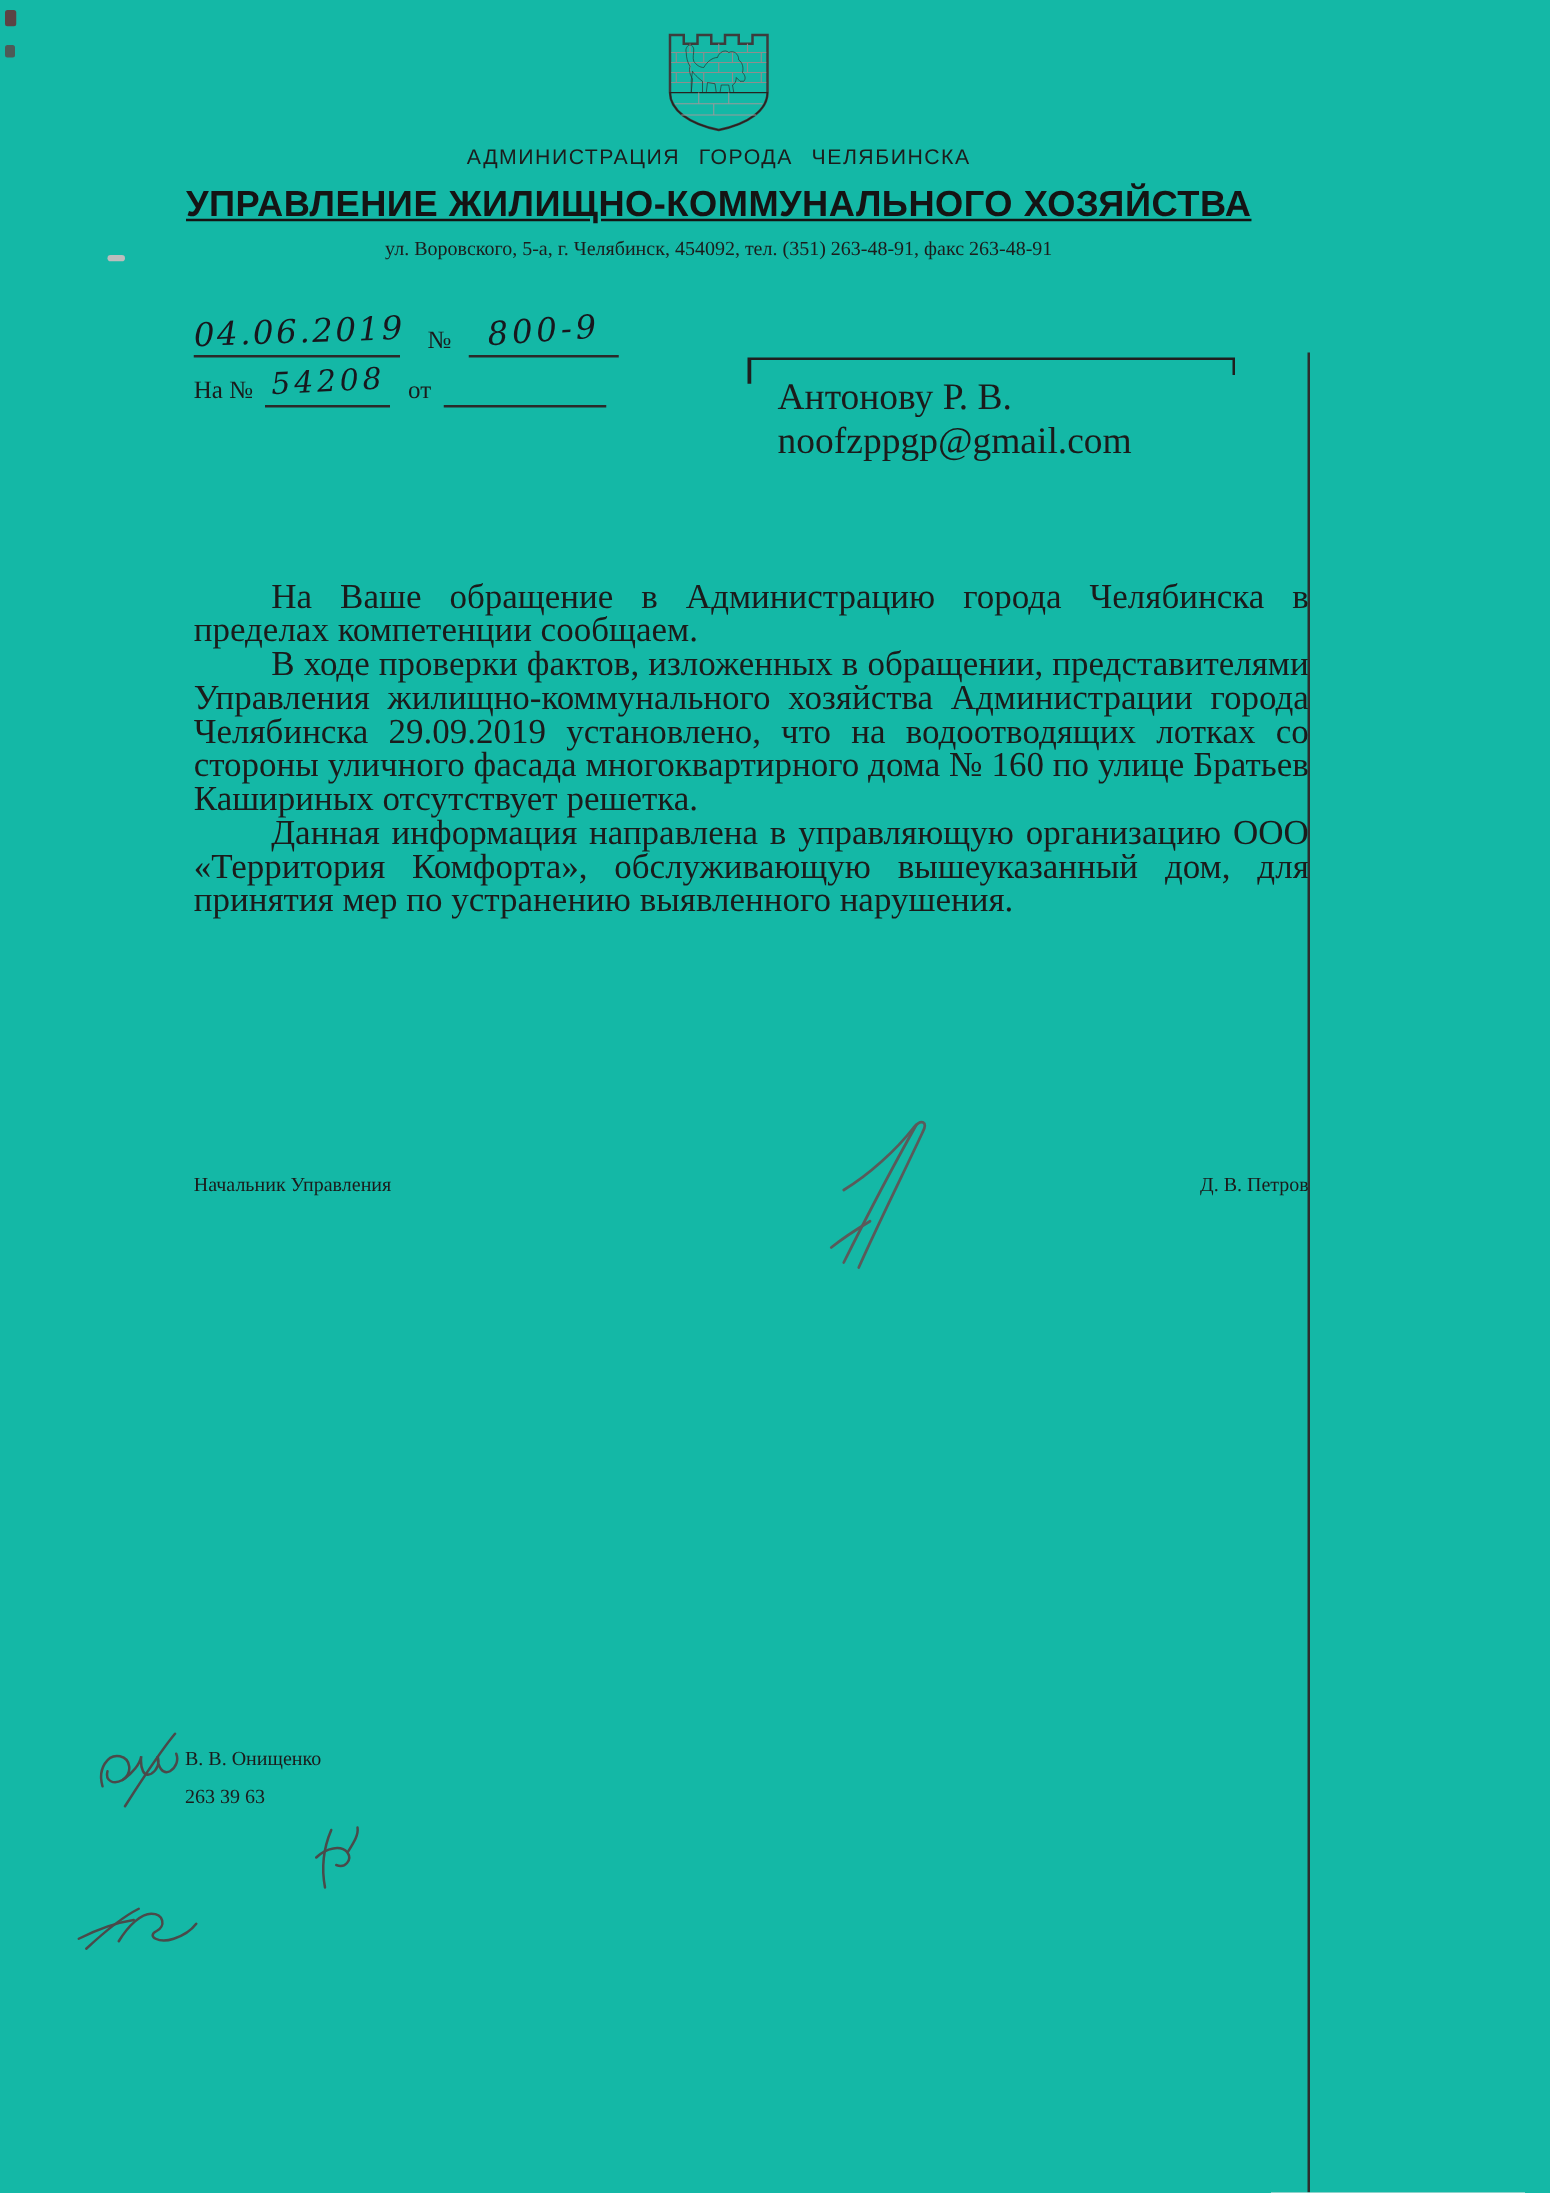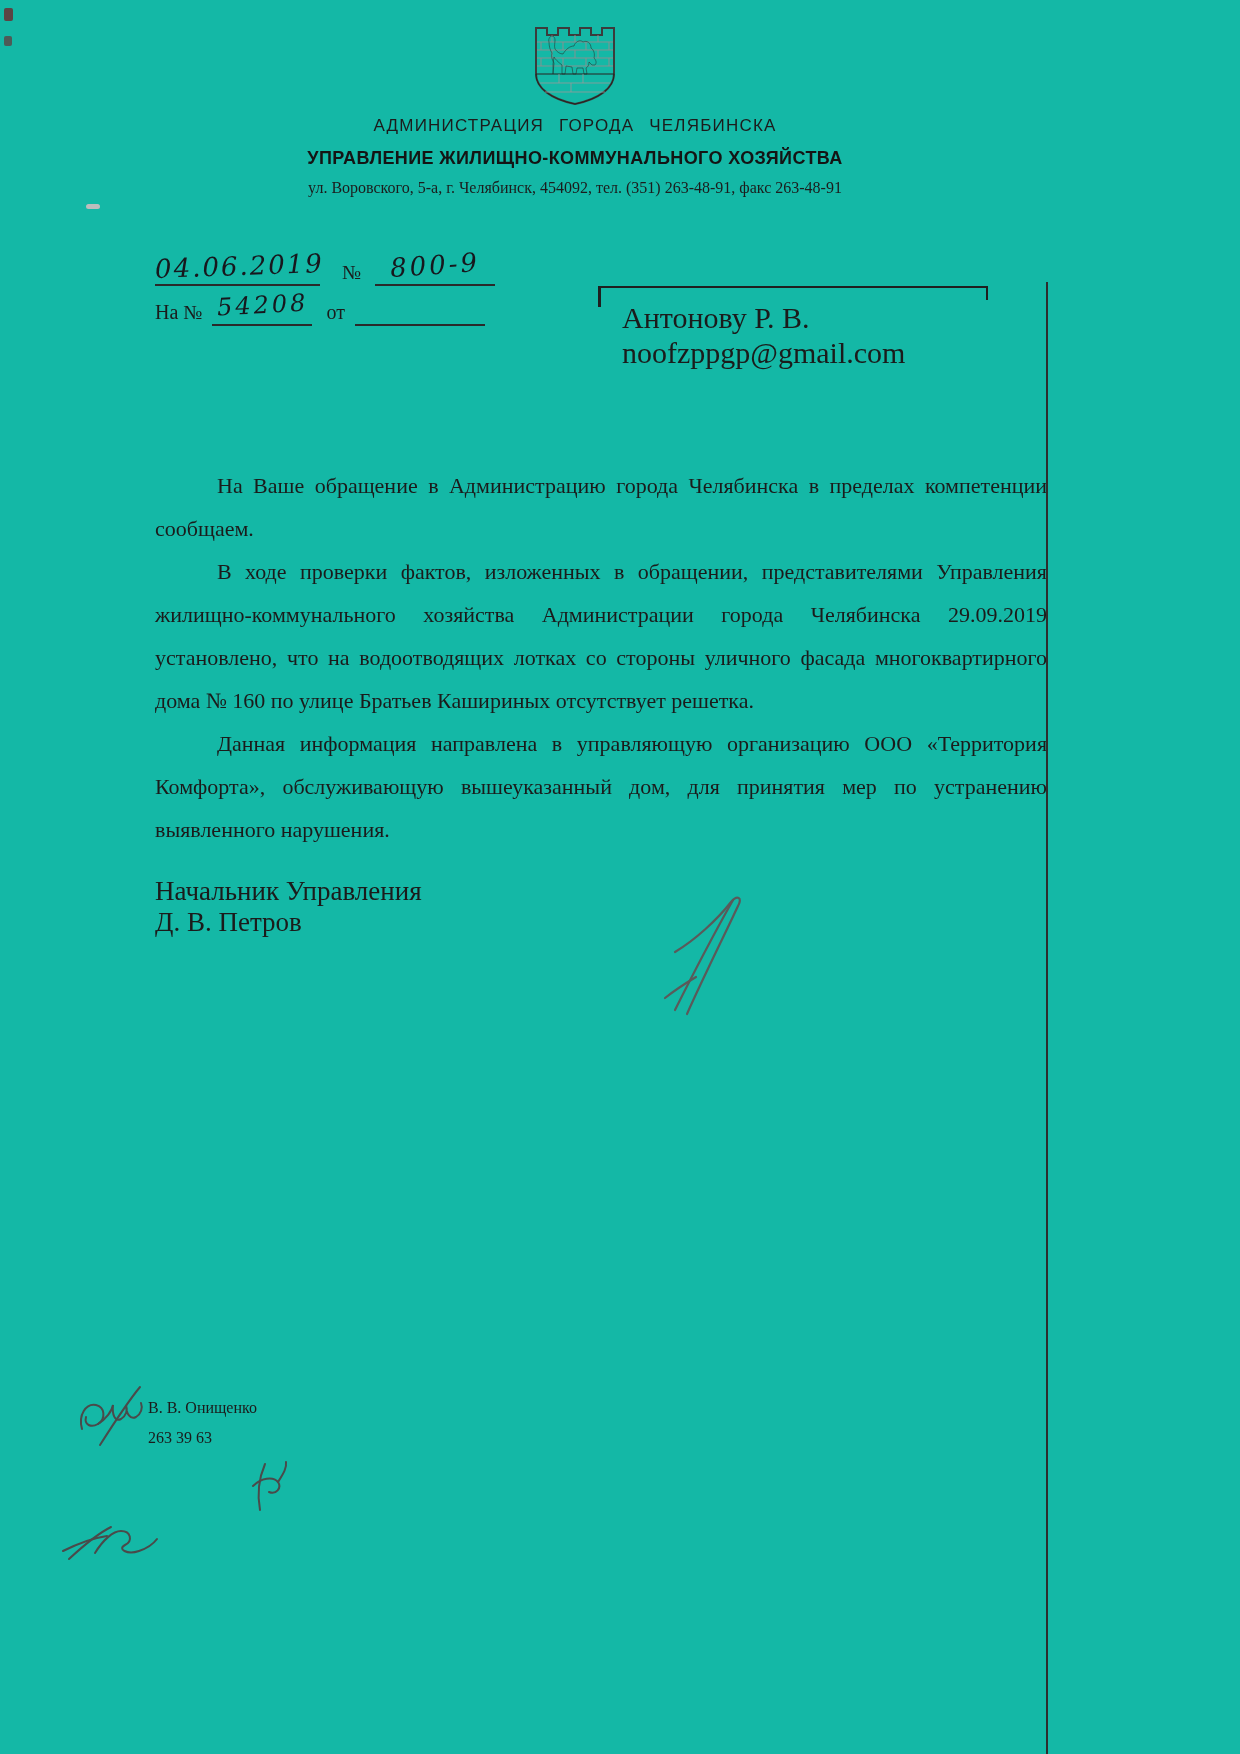--- a/index.html
+++ b/index.html
@@ -16,22 +16,22 @@
   
   .header{position:absolute;left:30px;top:0;width:1090px;text-align:center;}
   .emblem{margin:22px auto 8px auto;display:block;}
   .org-superior{
     font-family:"Liberation Sans", sans-serif;
     font-size:17px;letter-spacing:1.2px;word-spacing:9px;
     margin-top:6px;color:#1c1c1c;
   }
   .org-name{
     font-family:"Liberation Sans", sans-serif;
-    font-weight:bold;font-size:18px;letter-spacing:.4px;
-    margin-top:12px;color:#141414;
+    font-weight:bold;font-size:29px;letter-spacing:.4px;
+    margin-top:12px;color:#141414;text-decoration:underline;
   }
   .org-contacts{
     font-family:"Liberation Serif", serif;
     font-size:16px;margin-top:10px;color:#1c1c1c;
   }
   
   .ref{position:absolute;left:155px;top:252px;font-size:20px;}
   .ref-row{height:40px;white-space:nowrap;}
   .field{
     display:inline-block;border-bottom:2px solid #2a2a2a;
@@ -59,27 +59,27 @@
   .addr-bracket::before{
     content:"";position:absolute;left:0;top:0;width:2.5px;height:19px;background:#1f1f1f;
   }
   .addr-bracket::after{
     content:"";position:absolute;right:0;top:0;width:2.5px;height:12px;background:#1f1f1f;
   }
   .addressee{position:absolute;left:622px;top:300px;font-size:30px;line-height:35px;}
   
   .body-text{
     position:absolute;left:155px;top:464px;width:892px;
-    font-size:22px;line-height:43px;text-align:justify;
+    font-size:28px;line-height:27px;text-align:justify;
   }
   .body-text p{margin:0;text-indent:62px;}
   
   .sign-row{
-    position:absolute;left:155px;top:876px;width:892px;
-    display:flex;justify-content:space-between;font-size:27px;flex-direction:column;
+    position:absolute;left:155px;top:940px;width:892px;
+    display:flex;justify-content:space-between;font-size:16px;
   }
   .sig-main{position:absolute;left:645px;top:882px;}
   
   .scan-line{position:absolute;left:1046px;top:282px;width:2px;height:1472px;background:#2d2d2d;}
   .speck{position:absolute;background:#5b4444;border-radius:2px;}
   .speck1{left:4px;top:8px;width:9px;height:13px;}
   .speck2{left:4px;top:36px;width:8px;height:10px;opacity:.8;}
   .speck3{left:86px;top:204px;width:14px;height:5px;background:#bdbdbd;border-radius:3px;}
   
   .sig-exec{position:absolute;left:72px;top:1383px;}

